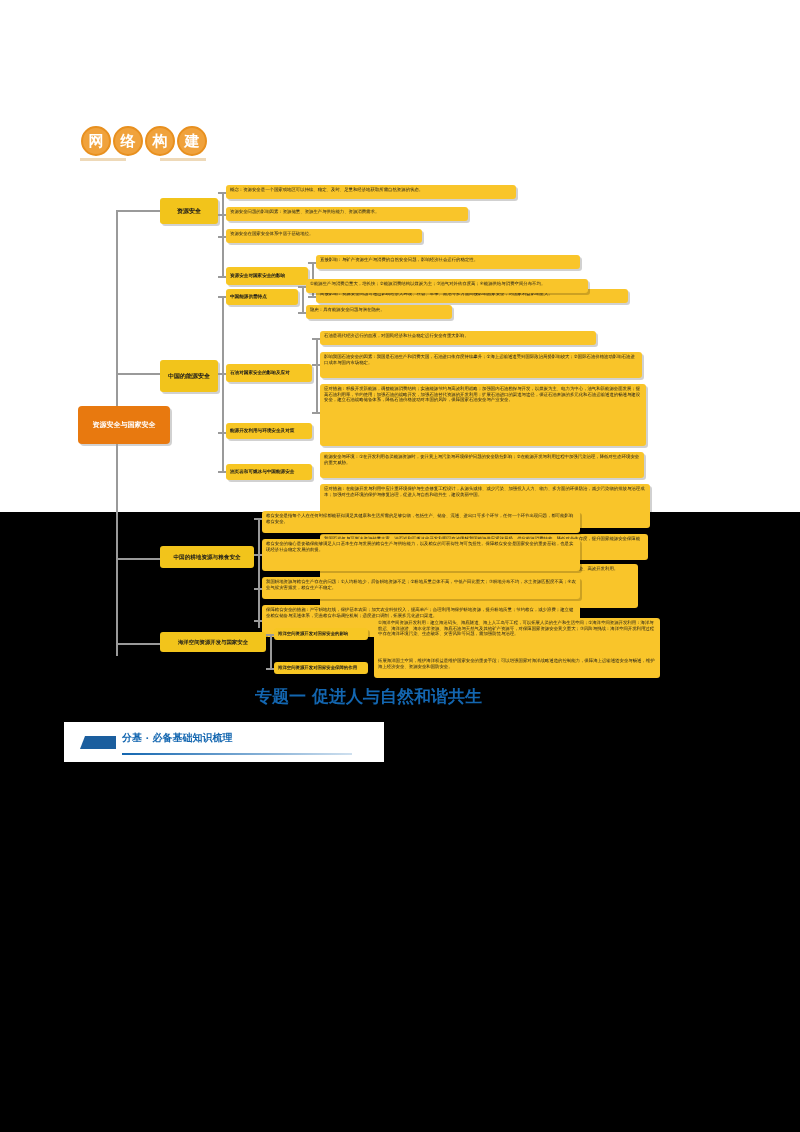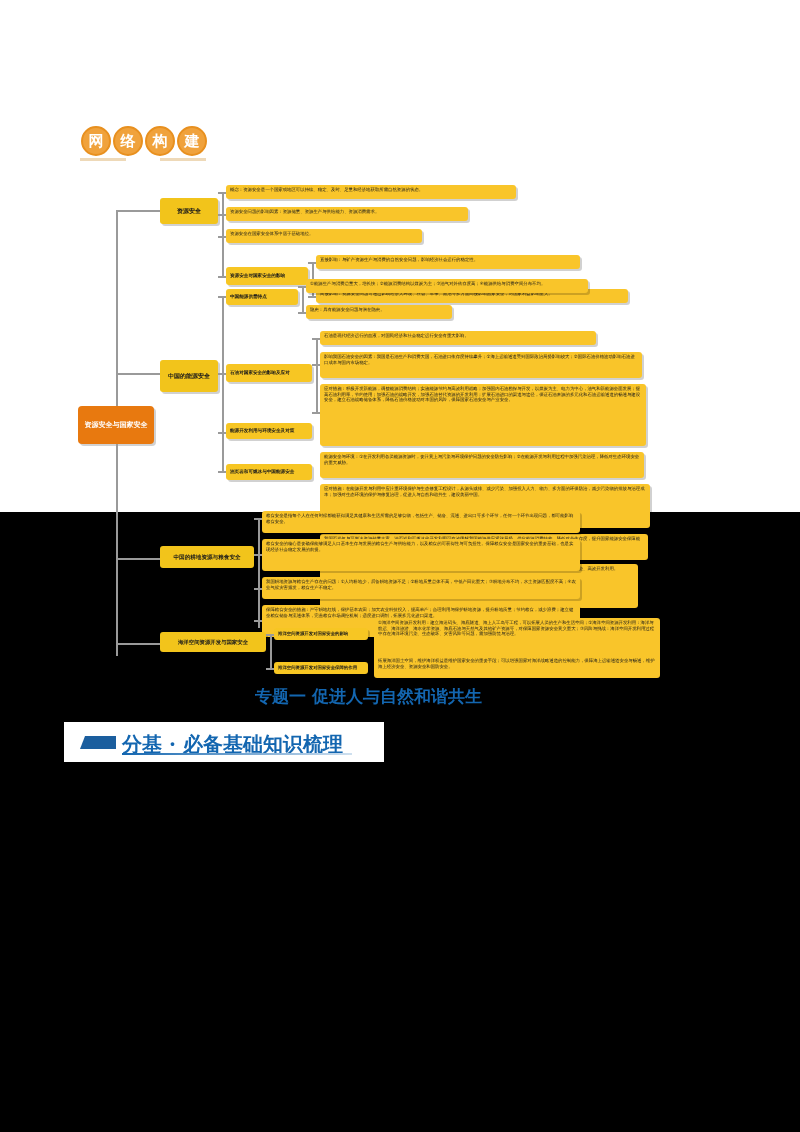--- a/index.html
+++ b/index.html
@@ -62,21 +62,21 @@
                 overflow:hidden; }
   #title-text { font-size:17px; font-weight:bold; color:#1366B0;
                 white-space:nowrap; position:relative; top:-3px;
                 font-family:"DejaVu Serif","Liberation Serif",serif; }
 
   #heading { position:absolute; left:64px; top:722px; width:320px; height:40px;
              background:#fff; }
   #heading-mark { position:absolute; left:16px; top:14px; width:36px; height:13px;
                   background:#1B5E9E;
                   clip-path: polygon(0 100%, 14% 0, 100% 0, 100% 100%); }
-  #heading-text { position:absolute; left:58px; top:9px; font-size:20px;
+  #heading-text { position:absolute; left:58px; top:9px; font-size:10px;
                   font-weight:bold; color:#1366B0;
                   font-family:"DejaVu Serif","Liberation Serif",serif;
                   white-space:nowrap; }
   #heading-rule { position:absolute; left:58px; top:31px; width:230px; height:2px;
                   background: linear-gradient(to right,#1366B0,#cfe0ef); }
 </style>
 </head>
 <body>
 
 <div id="page">
@@ -87,21 +87,21 @@
     <div class="logo-char">构</div>
     <div class="logo-char">建</div>
     <div id="logo-underline1"></div>
     <div id="logo-underline2"></div>
   </div>
 
   <div id="map-band"></div>
 
   <div id="map">
 
-    <div class="node root" style="left:78px; top:238px; width:76px; height:38px; font-size:7px;">资源安全与国家安全</div>
+    <div class="node root" style="left:78px; top:238px; width:92px; height:38px; font-size:7px;">资源安全与国家安全</div>
 
     <div class="conn v" style="left:116px; top:42px;  height:196px;"></div>
     <div class="conn v" style="left:116px; top:276px; height:212px;"></div>
 
     <div class="conn h" style="left:116px; top:42px;  width:44px;"></div>
     <div class="conn h" style="left:116px; top:205px; width:44px;"></div>
     <div class="conn h" style="left:116px; top:390px; width:44px;"></div>
     <div class="conn h" style="left:116px; top:475px; width:44px;"></div>
 
     <div class="node branch" style="left:160px; top:30px; width:58px; height:26px; font-size:6px;">资源安全</div>

